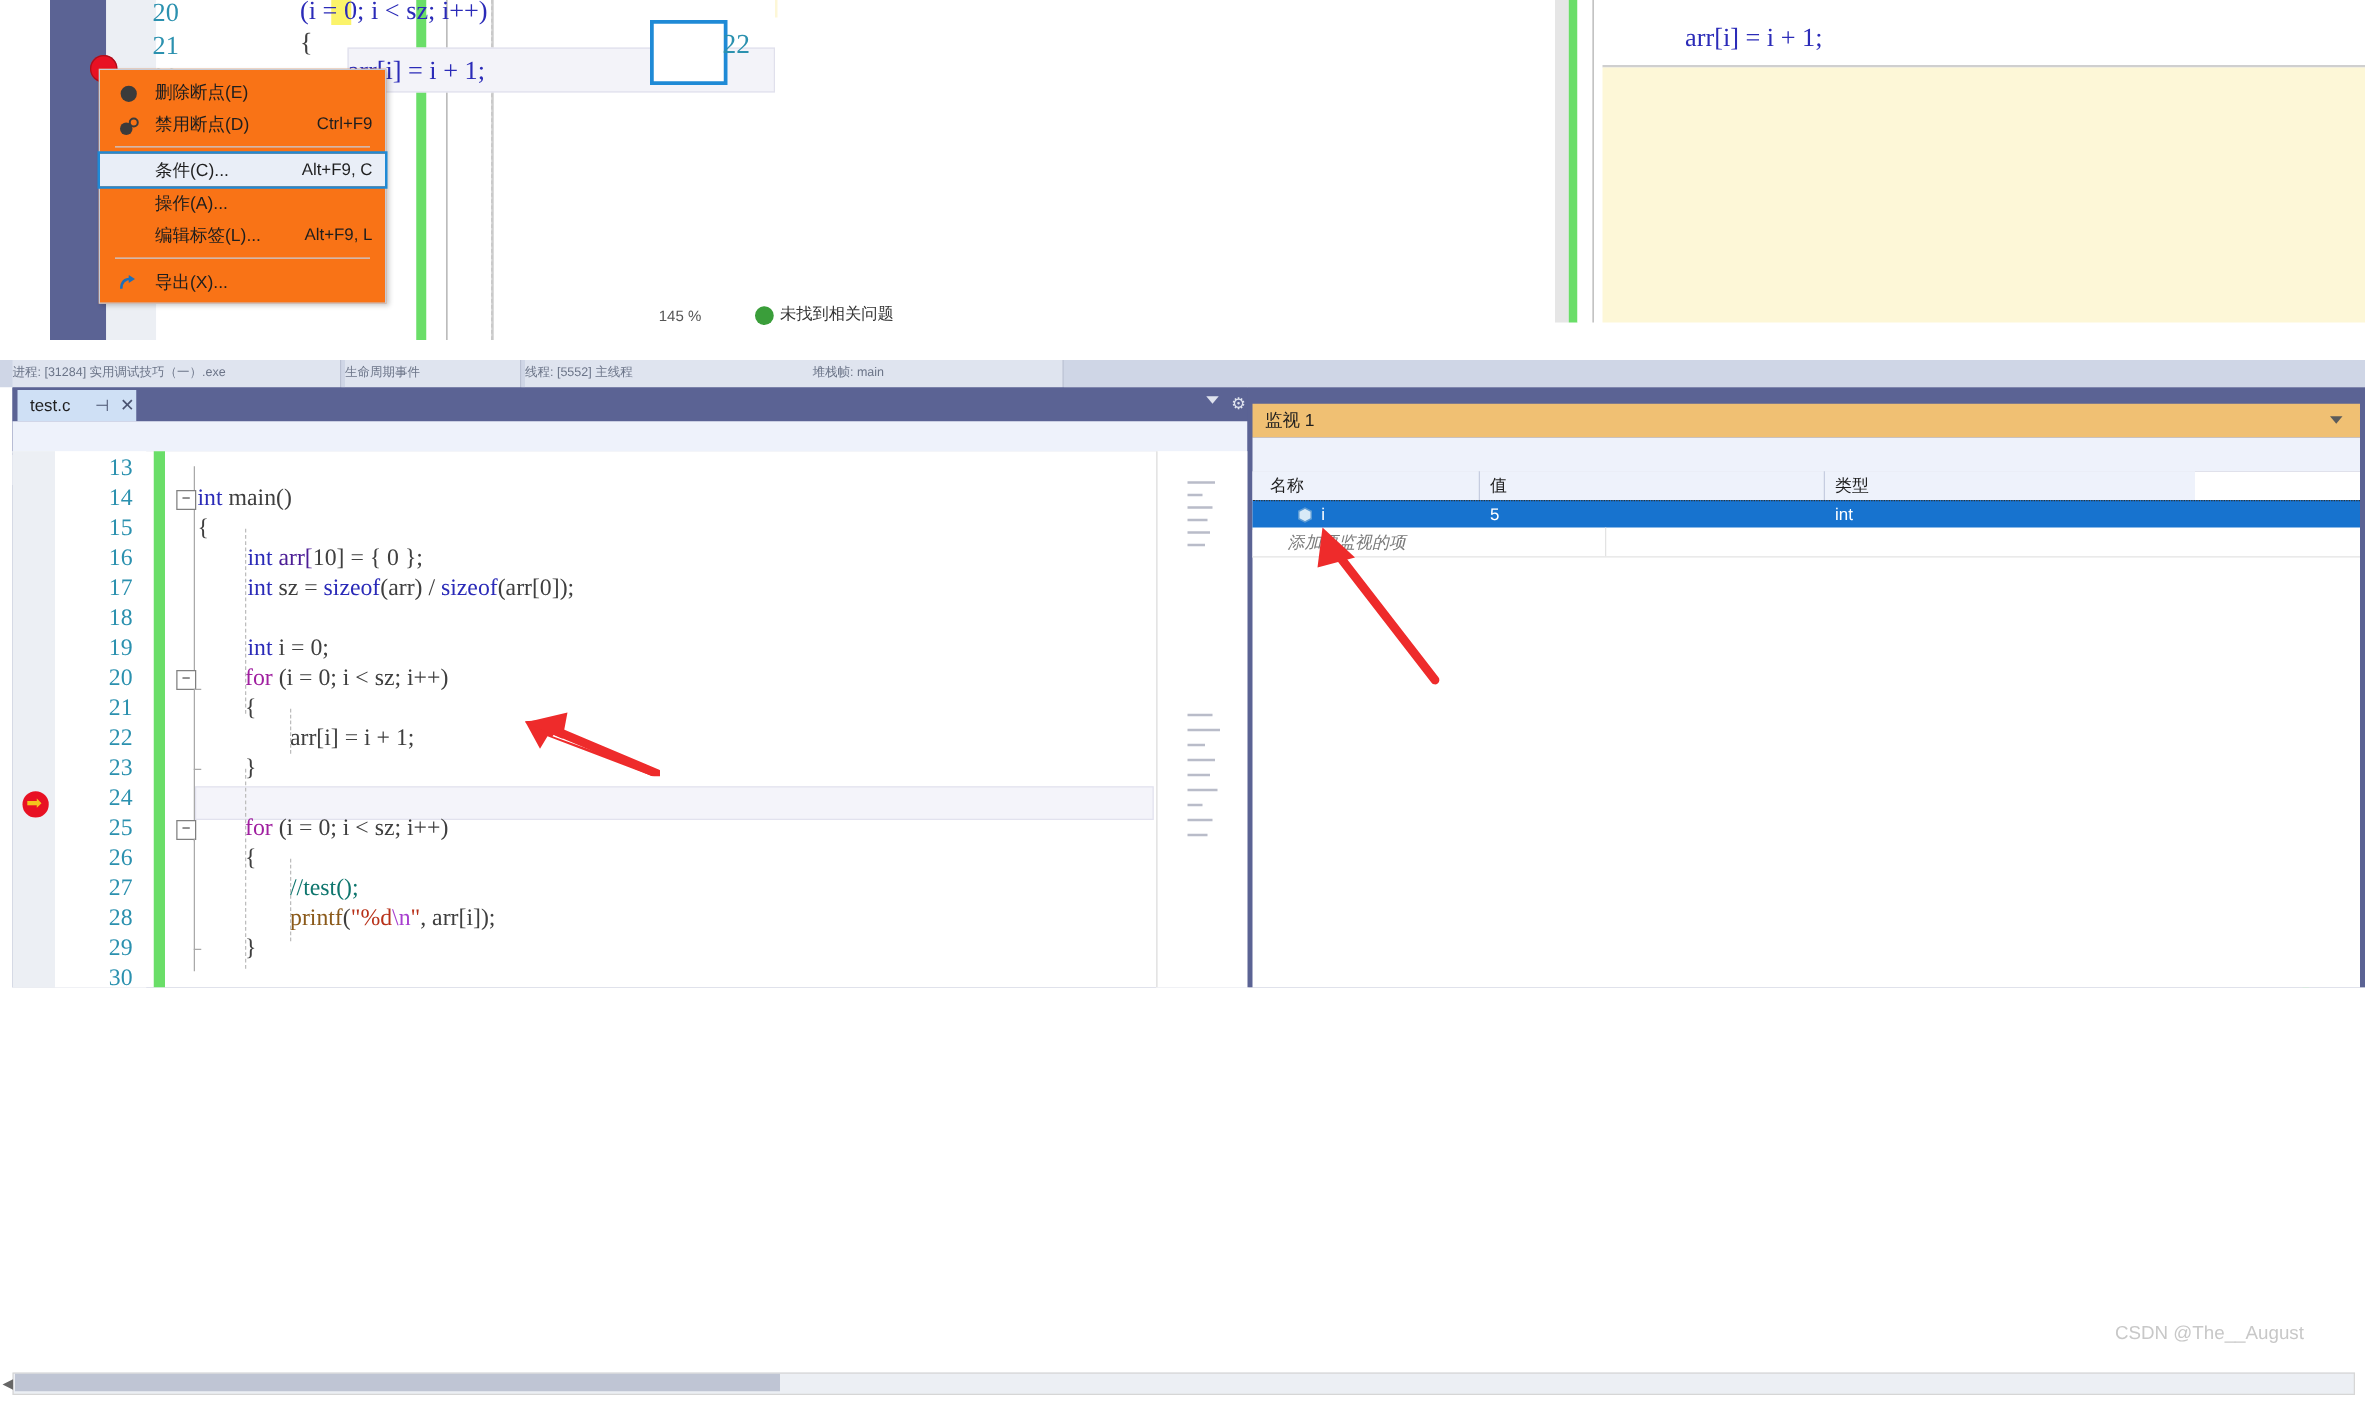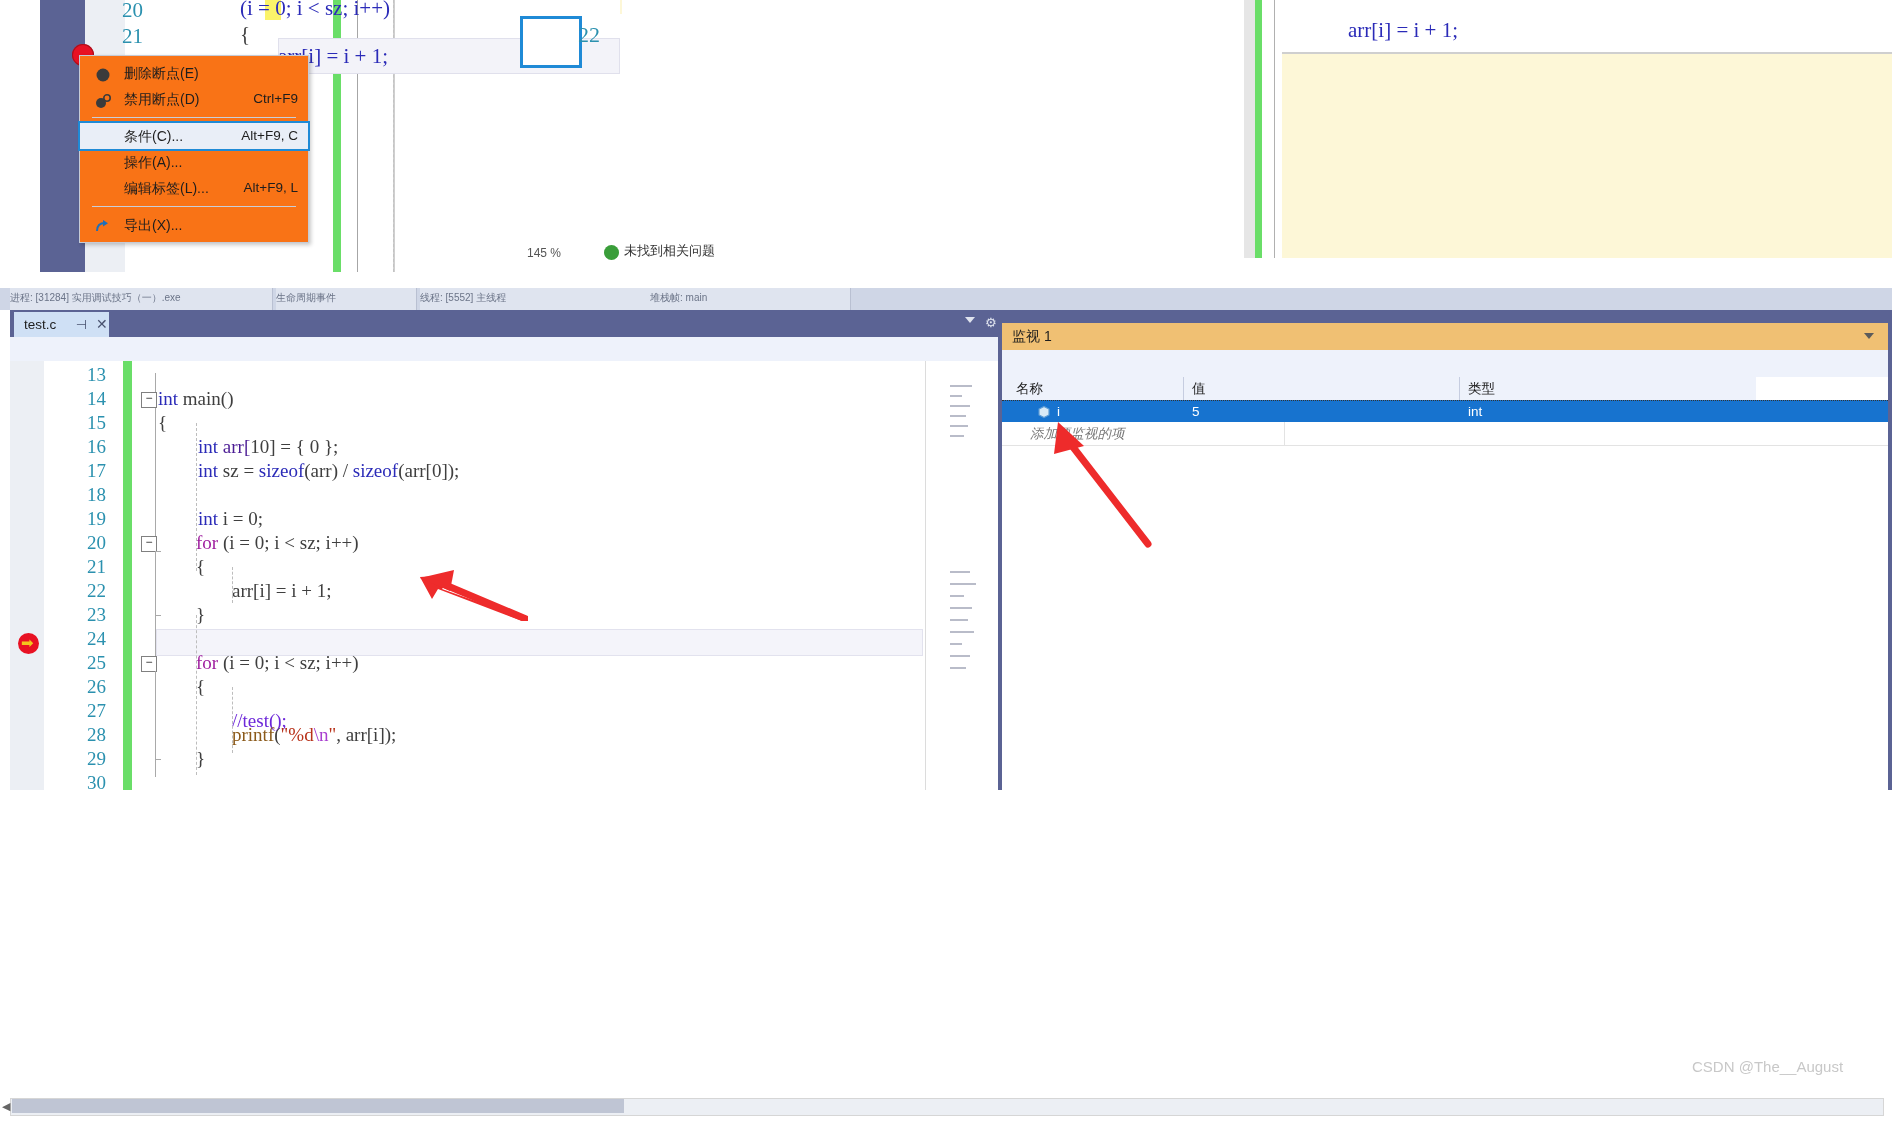--- a/index.html
+++ b/index.html
@@ -356,21 +356,21 @@
       <div class="lnum" style="top:266px;">24</div>
 
       <div class="lnum" style="top:290px;">25</div>
       <div class="fold" style="top:295px;">−</div>
       <div class="ctext" style="top:290px;left:186px;"><span style="color:#a020a0;">for</span><span style="color:#3f3f3f;"> (i = </span><span style="color:#3f3f3f;">0</span><span style="color:#3f3f3f;">; i &lt; sz; i++)</span></div>
 
       <div class="lnum" style="top:314px;">26</div>
       <div class="ctext" style="top:314px;left:186px;color:#3f3f3f;">{</div>
 
       <div class="lnum" style="top:338px;">27</div>
-      <div class="ctext" style="top:348px;left:222px;color:#6d28d9;">//test();</div>
+      <div class="ctext" style="top:338px;left:222px;color:#0f766e;">//test();</div>
 
       <div class="lnum" style="top:362px;">28</div>
       <div class="ctext" style="top:362px;left:222px;"><span style="color:#8b5a1a;">printf</span><span style="color:#3f3f3f;">(</span><span style="color:#b8321a;">"%d</span><span style="color:#a83fd0;">\n</span><span style="color:#b8321a;">"</span><span style="color:#3f3f3f;">, arr[i]);</span></div>
 
       <div class="lnum" style="top:386px;">29</div>
       <div class="ctext" style="top:386px;left:186px;color:#3f3f3f;">}</div>
 
       <div class="lnum" style="top:410px;">30</div>
 
       <div class="guide" style="left:186px;top:62px;height:148px;"></div>

